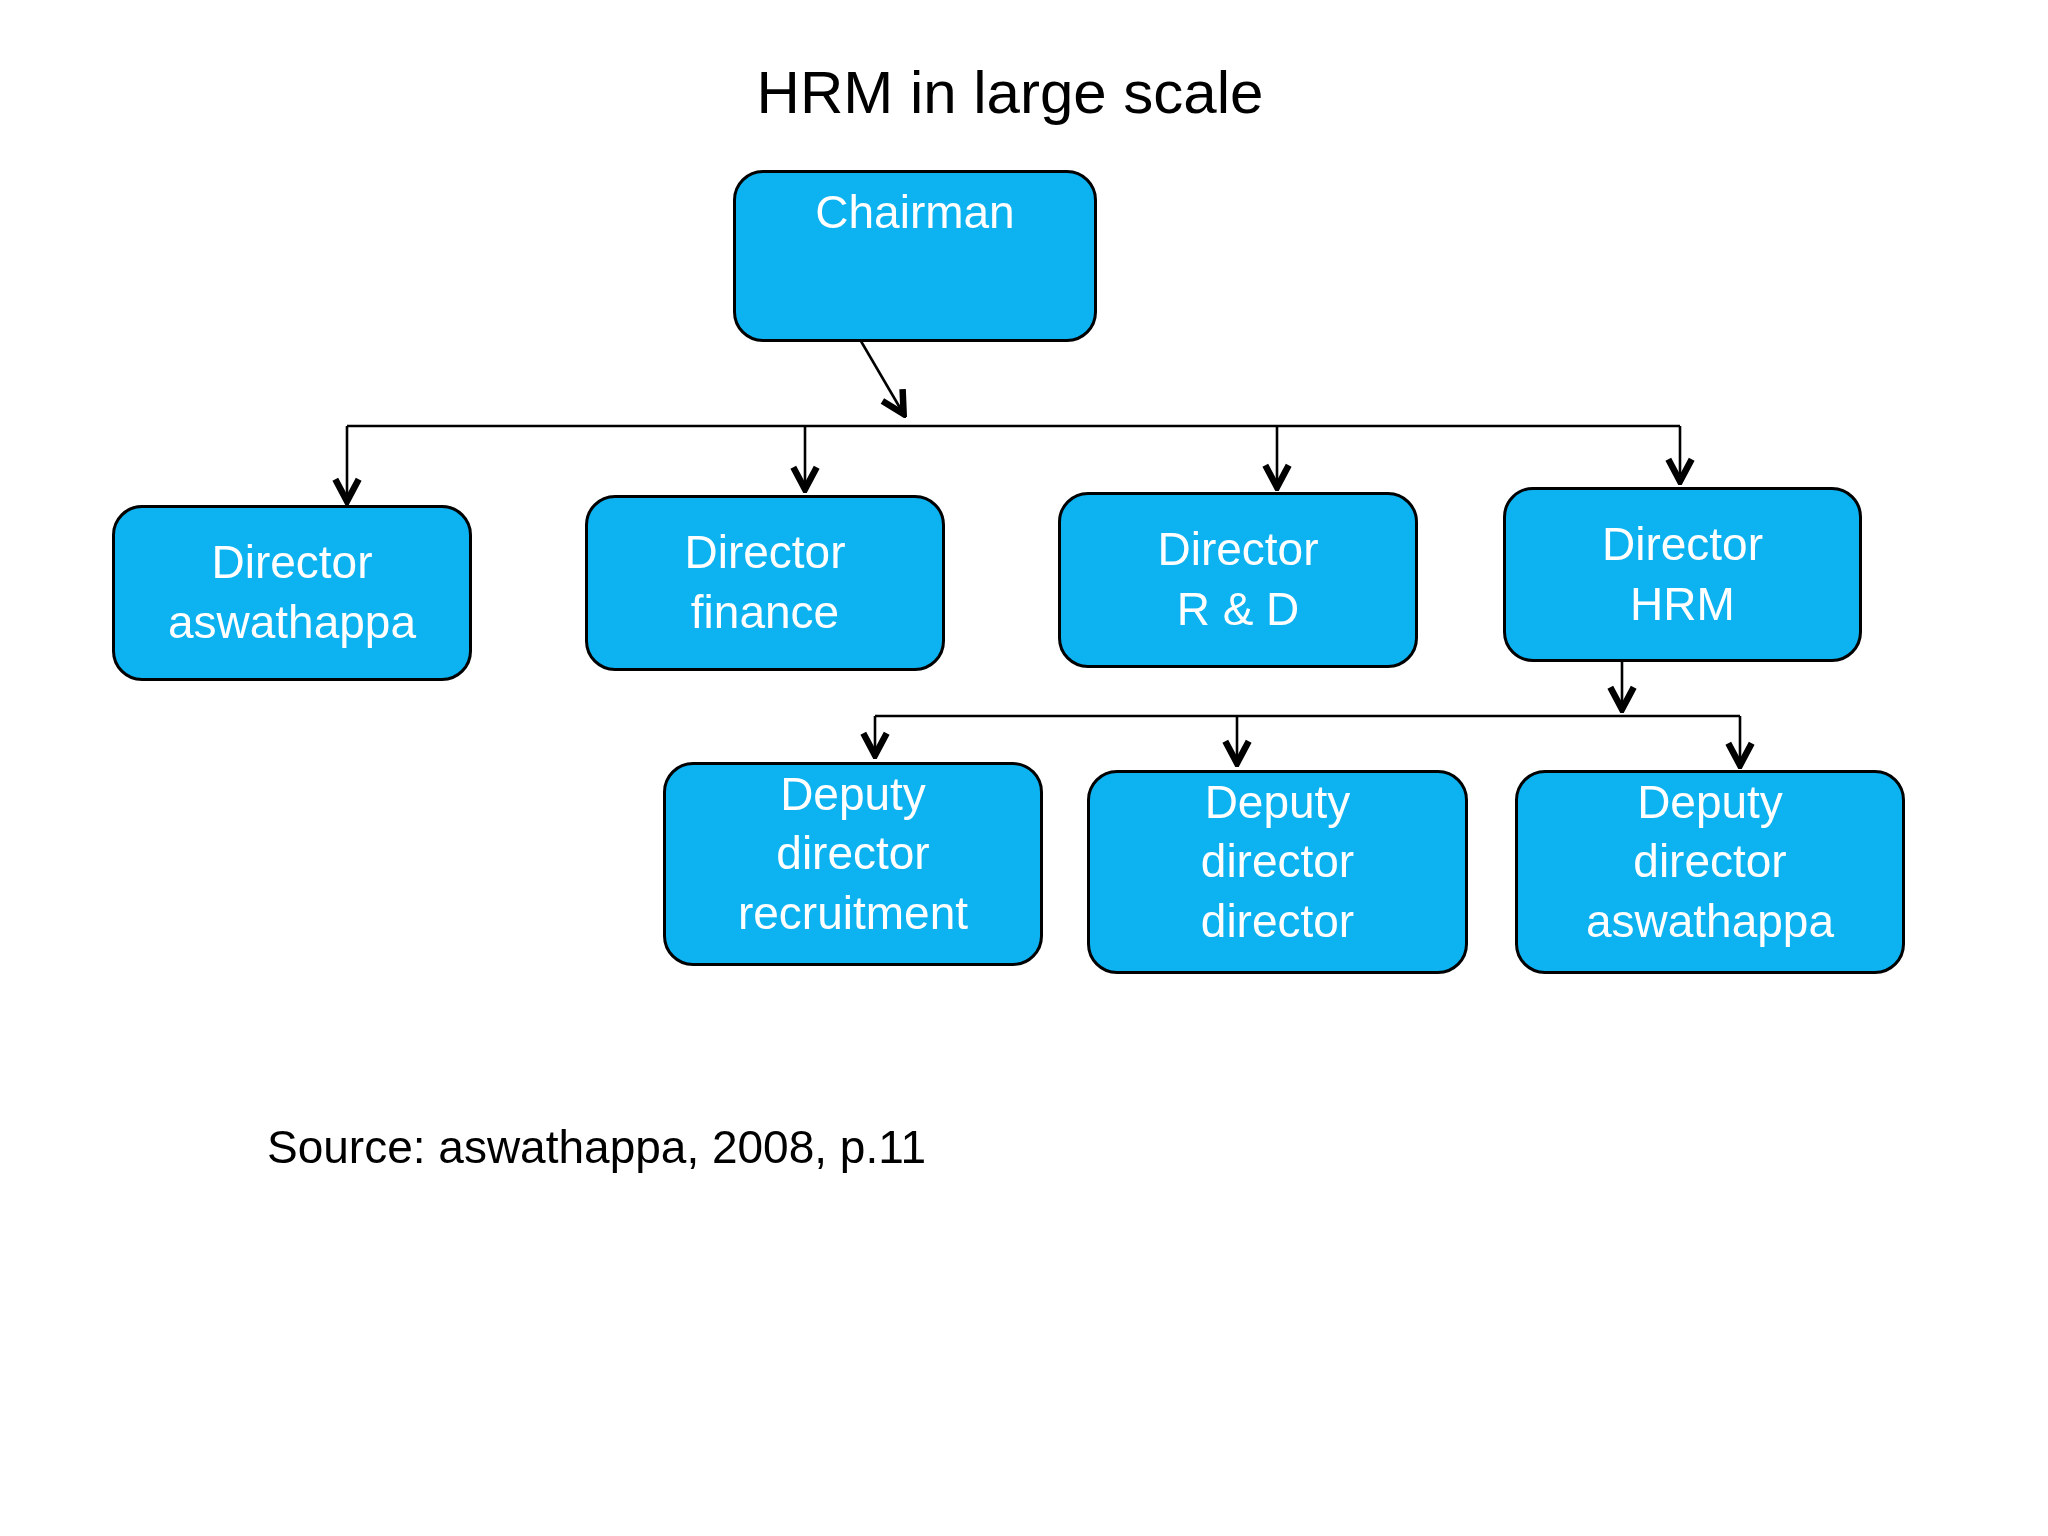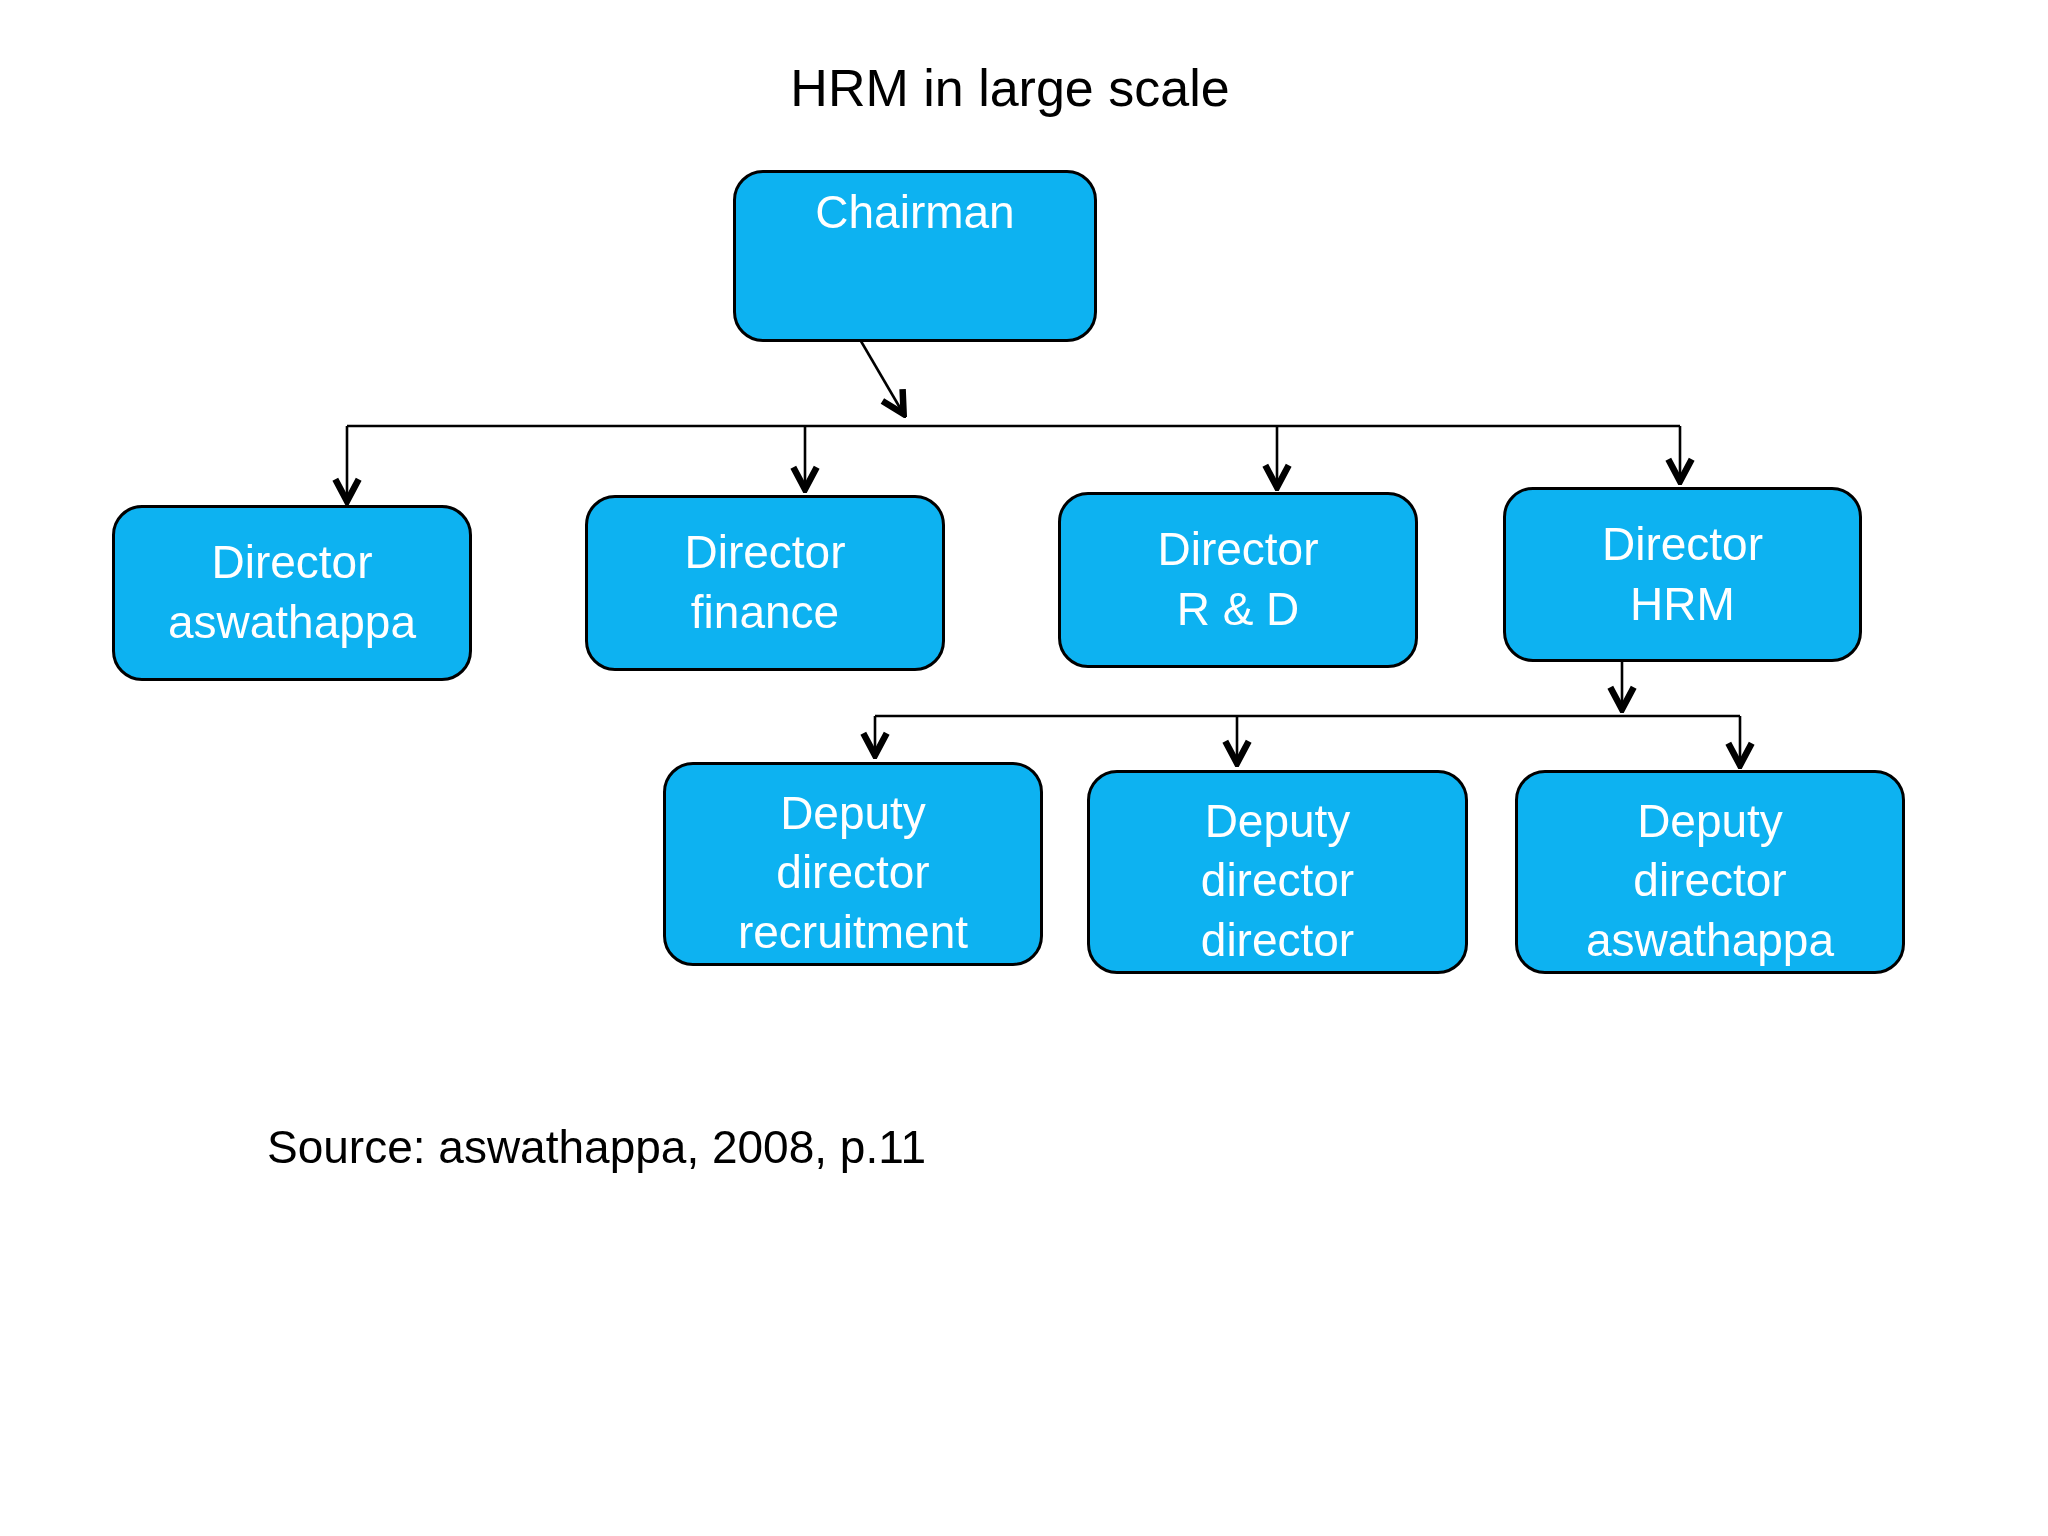--- a/index.html
+++ b/index.html
@@ -14,21 +14,21 @@
     background: var(--background, #ffffff);
     font-family: "Liberation Sans", "DejaVu Sans", sans-serif;
     overflow: hidden;
   }
   #page-title {
     position: absolute;
     left: 0;
     top: 58px;
     width: 2020px;
     text-align: center;
-    font-size: 52px;
+    font-size: 60px;
     color: var(--text, #000000);
     letter-spacing: 0px;
   }
   #connector-svg {
     position: absolute;
     left: 0;
     top: 0;
     width: 2048px;
     height: 1536px;
   }
@@ -51,21 +51,21 @@
     color: var(--box-text, #ffffff);
     font-size: 46px;
     line-height: 1.3;
     display: flex;
     flex-direction: column;
     align-items: center;
     text-align: center;
   }
   .v-top    { justify-content: flex-start; padding-top: 10px; }
   .v-center { justify-content: center; }
-  .v-bottom { justify-content: flex-end; padding-bottom: 0; }
+  .v-bottom { justify-content: flex-end; padding-bottom: 19px; }
   #source-caption {
     position: absolute;
     left: 267px;
     top: 1120px;
     font-size: 46px;
     color: var(--text, #000000);
   }
 </style>
 </head>
 <body>

